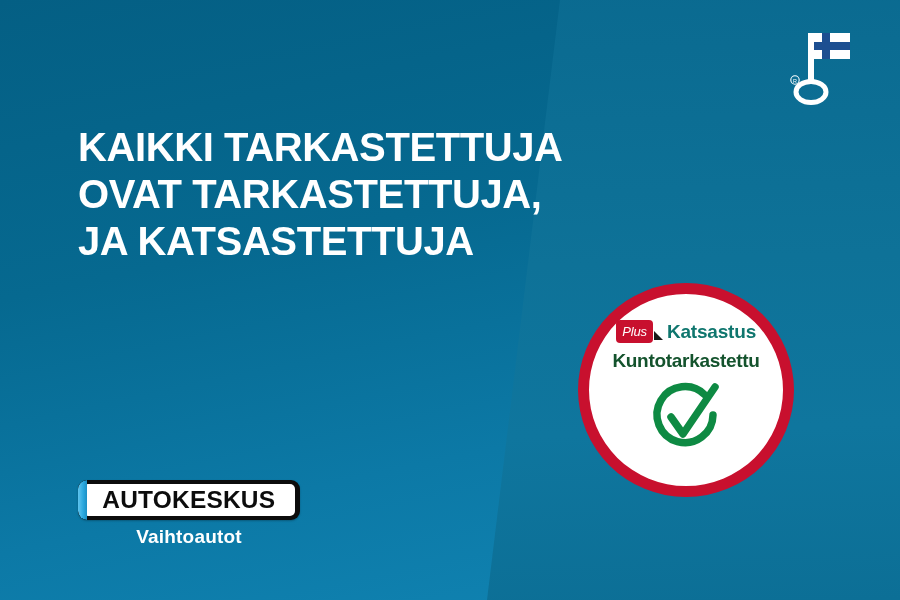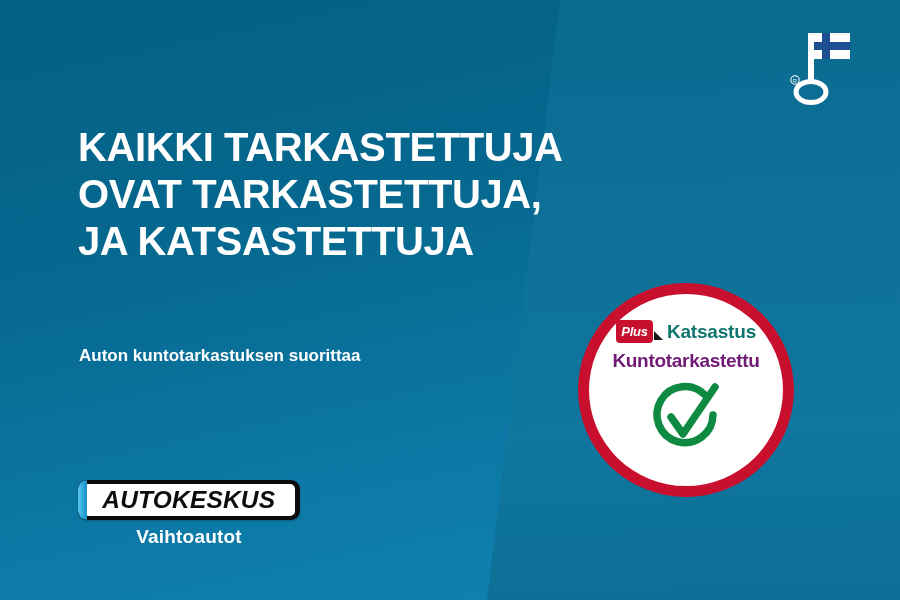--- a/index.html
+++ b/index.html
@@ -45,21 +45,20 @@
   }
   .subtitle .sl{display:block;}
 
   
   .logo-wrap{position:absolute;left:78px;top:480px;width:240px;}
   .plate{
     position:relative;width:222px;height:40px;
     background:#0c0c0c;border-radius:9px;
     box-shadow:0 1px 2px rgba(0,0,0,.25);
     overflow:hidden;
-    font-style:italic;
   }
   .plate-inner{
     position:absolute;left:5px;top:4px;right:5px;bottom:4px;
     background:#ffffff;border-radius:5px;
     display:flex;align-items:center;justify-content:center;
   }
   .plate-eu{
     position:absolute;left:0;top:0;width:9px;height:40px;
     background:linear-gradient(90deg,#5fc4ee 0%,#2aa7dd 60%,#1b8fc4 100%);
     border-radius:9px 0 0 9px;
@@ -84,33 +83,33 @@
     display:flex;flex-direction:column;align-items:center;
   }
   .badge-row{
     display:flex;align-items:center;margin-top:26px;gap:4px;
   }
   .plus-mark{
     position:relative;width:37px;height:23px;background:#C8102E;border-radius:4px;
     display:flex;align-items:center;justify-content:center;
   }
   .plus-mark span{
-    color:#ffffff;font-weight:bold;font-style:italic;font-size:13px;
+    color:#ffffff;font-weight:normal;font-style:italic;font-size:13px;
     letter-spacing:-0.2px;line-height:1;
   }
   .plus-tri{
     width:0;height:0;margin-left:-3px;margin-top:7px;
     border-left:9px solid #1a1a1a;
     border-top:9px solid transparent;
   }
   .katsastus{
     color:#0f766e;font-weight:bold;font-size:19px;letter-spacing:-0.2px;
   }
   .kunto{
-    margin-top:7px;color:#701a75;font-weight:bold;font-size:19px;letter-spacing:-0.3px;
+    margin-top:7px;color:#14532d;font-weight:bold;font-size:19px;letter-spacing:-0.3px;
   }
   .check-wrap{margin-top:7px;}
   .check-wrap svg{display:block;}
 </style>
 </head>
 <body>
 
 <div class="banner">
 
   <div class="wedge"></div>
@@ -134,21 +133,20 @@
     </svg>
   </div>
 
   <div class="headline">
     <span class="hl">KAIKKI TARKASTETTUJA</span>
     <span class="hl">OVAT TARKASTETTUJA,</span>
     <span class="hl">JA KATSASTETTUJA</span>
   </div>
 
   <div class="subtitle">
-    <span class="sl">Auton kuntotarkastuksen suorittaa</span>
   </div>
 
   <div class="logo-wrap">
     <div class="plate">
       <div class="plate-inner">
         <span class="plate-text">AUTOKESKUS</span>
       </div>
       <div class="plate-eu"></div>
     </div>
     <div class="logo-sub">Vaihtoautot</div>

